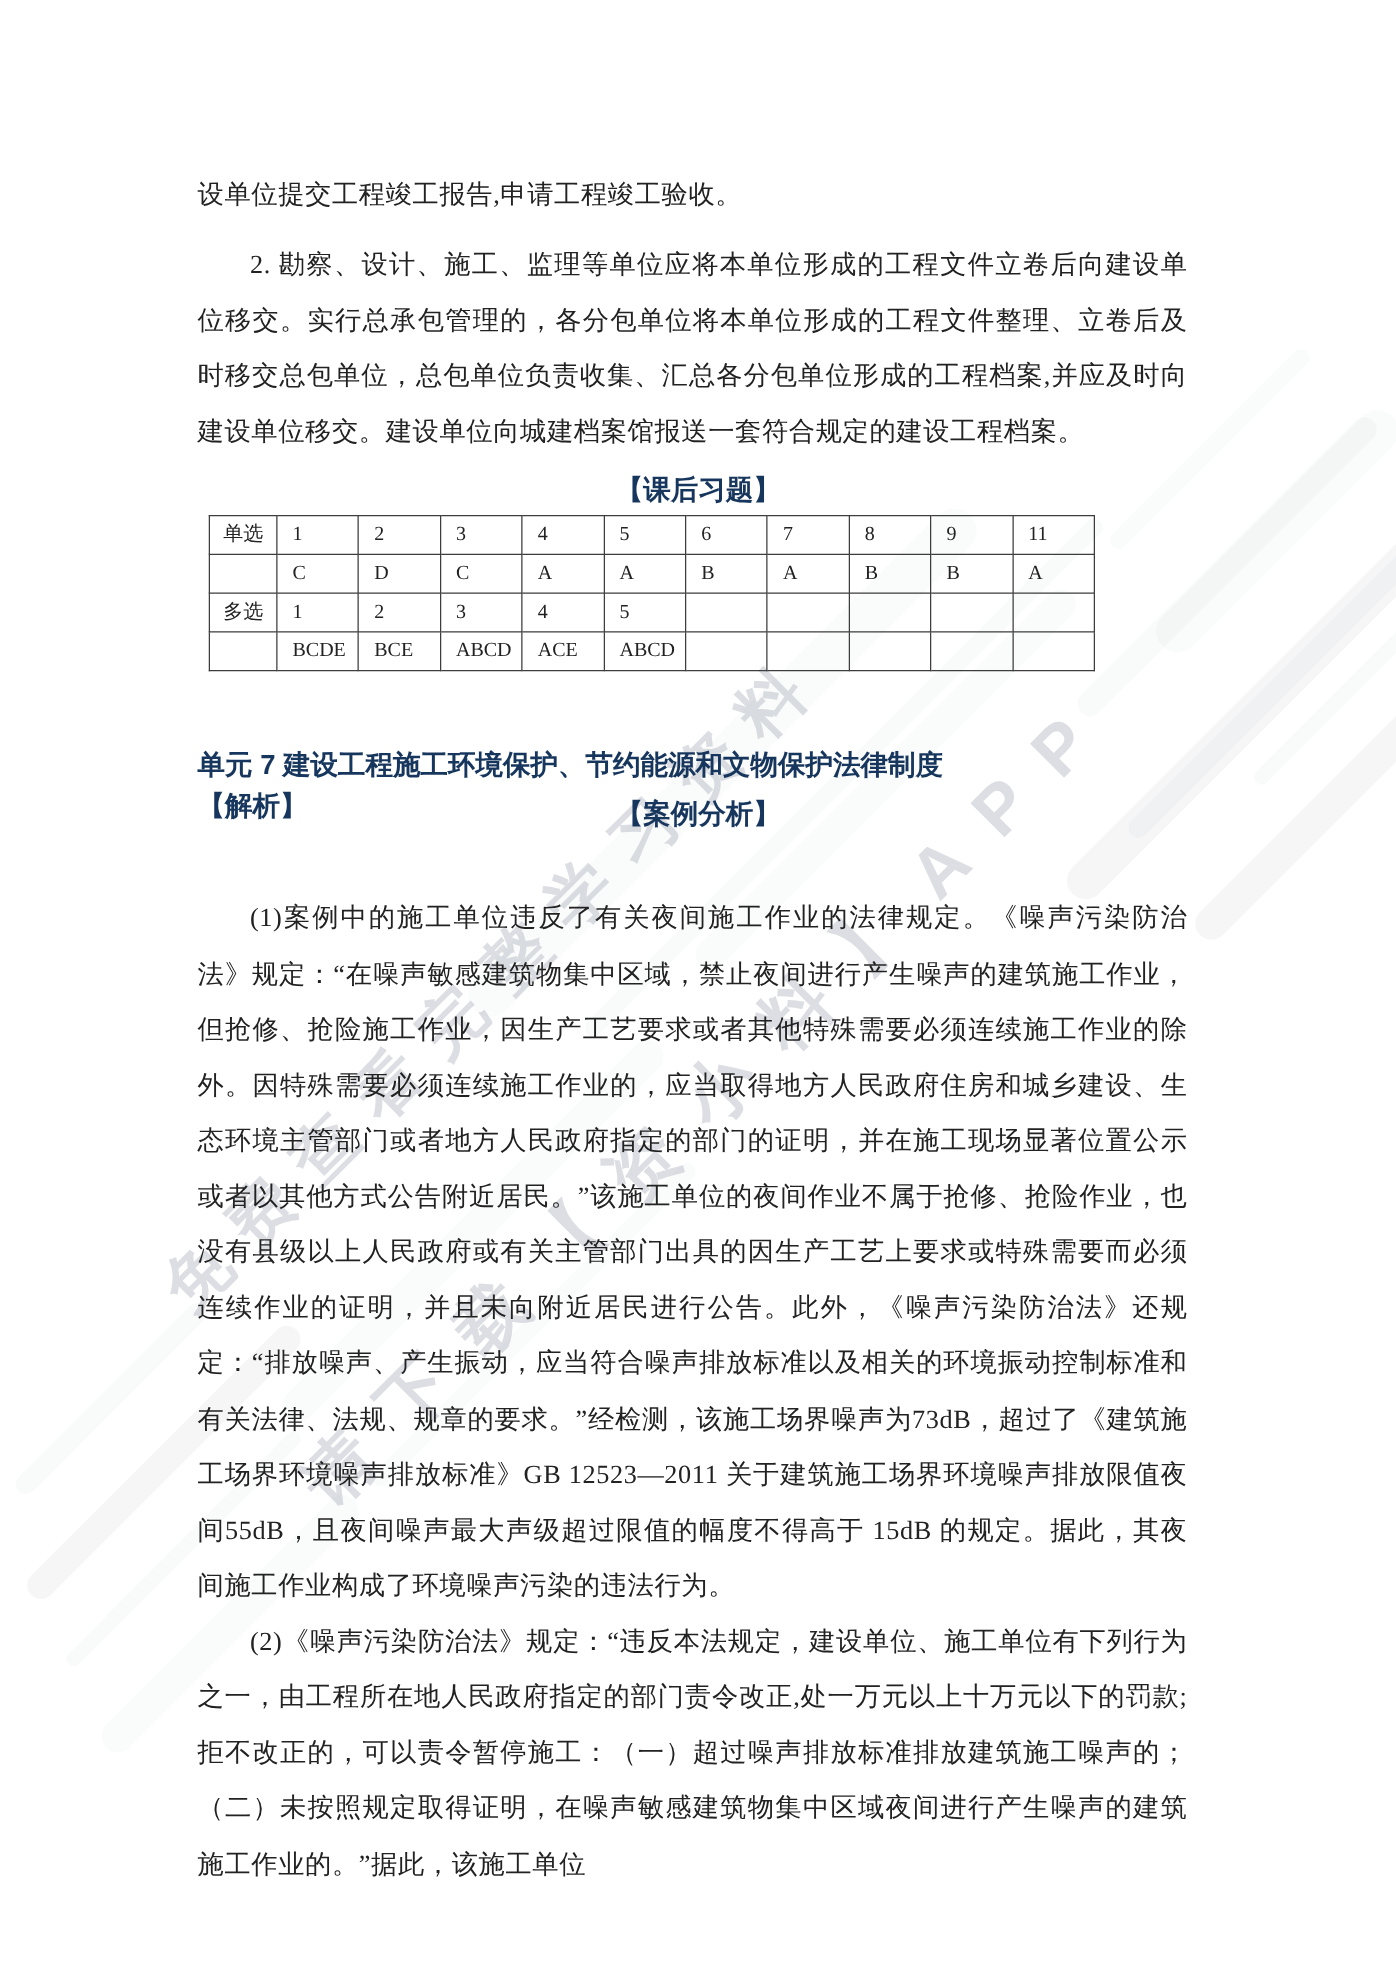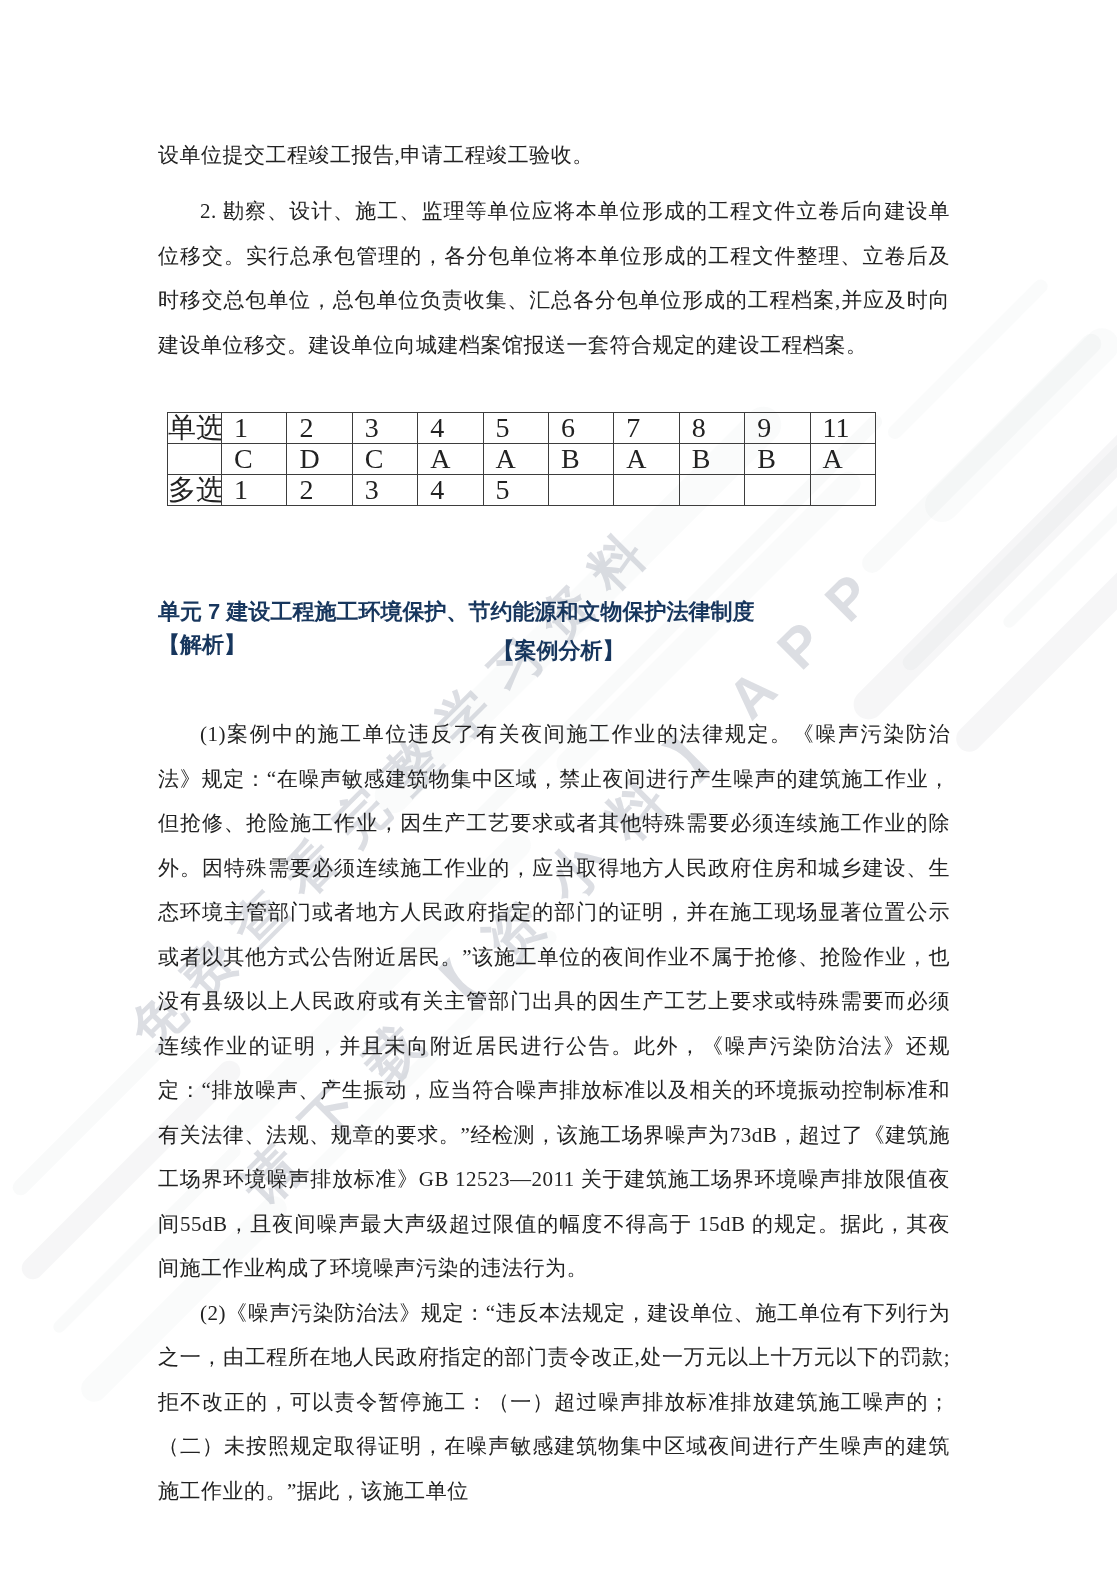--- a/index.html
+++ b/index.html
@@ -55,21 +55,21 @@
     font-size:22px;line-height:26px;
     white-space:nowrap;
   }
   .centered{left:0;width:1117px;text-align:center;}
 
   
   .answer-table{
     position:absolute;left:167px;top:412px;
     border-collapse:collapse;table-layout:fixed;
     width:709px;
-    font-size:28px;color:#222222;
+    font-size:16px;color:#222222;
     font-family:"Liberation Serif","DejaVu Serif",serif;
   }
   .answer-table td{
     border:1.5px solid #3d3d3d;
     height:30px;line-height:30px;
     padding:0 0 0 12px;
     overflow:hidden;white-space:nowrap;
   }
   .answer-table td.c0{width:53px;text-align:center;padding:0;}
 </style>
@@ -103,20 +103,21 @@
     <div class="wm-text" id="wm-line1">免费查看完整学习资料</div>
     <div class="wm-text" id="wm-line2">请下载【资小料】APP</div>
   </div>
 
   <div class="content">
 
     <div class="tblock" style="top:133px;">设单位提交工程竣工报告,申请工程竣工验收。</div>
 
     <div class="tblock indent" style="top:189px;">2. 勘察、设计、施工、监理等单位应将本单位形成的工程文件立卷后向建设单位移交。实行总承包管理的，各分包单位将本单位形成的工程文件整理、立卷后及时移交总包单位，总包单位负责收集、汇总各分包单位形成的工程档案,并应及时向建设单位移交。建设单位向城建档案馆报送一套符合规定的建设工程档案。</div>
 
+    <div class="heading centered" style="top:379px;">【课后习题】</div>
 
     <table class="answer-table">
       <tbody>
           <tr>
             <td class="c0">单选</td>
             <td>1</td>
             <td>2</td>
             <td>3</td>
             <td>4</td>
             <td>5</td>
@@ -145,20 +146,33 @@
             <td>2</td>
             <td>3</td>
             <td>4</td>
             <td>5</td>
             <td></td>
             <td></td>
             <td></td>
             <td></td>
             <td></td>
           </tr>
+          <tr>
+            <td class="c0"></td>
+            <td>BCDE</td>
+            <td>BCE</td>
+            <td>ABCD</td>
+            <td>ACE</td>
+            <td>ABCD</td>
+            <td></td>
+            <td></td>
+            <td></td>
+            <td></td>
+            <td></td>
+          </tr>
         </tbody>
     </table>
 
     <div class="heading" style="left:158px;top:599px;">单元 7 建设工程施工环境保护、节约能源和文物保护法律制度</div>
 
     <div class="heading centered" style="top:638px;">【案例分析】</div>
 
     <div class="heading" style="left:158px;top:632px;">【解析】</div>
 
     <div class="tblock" style="top:712px;">

